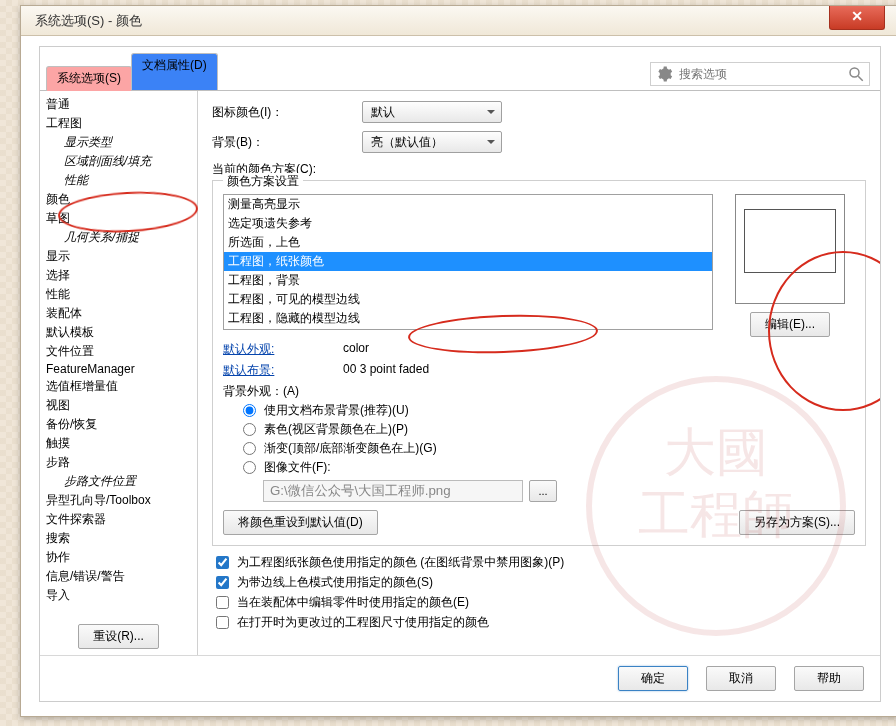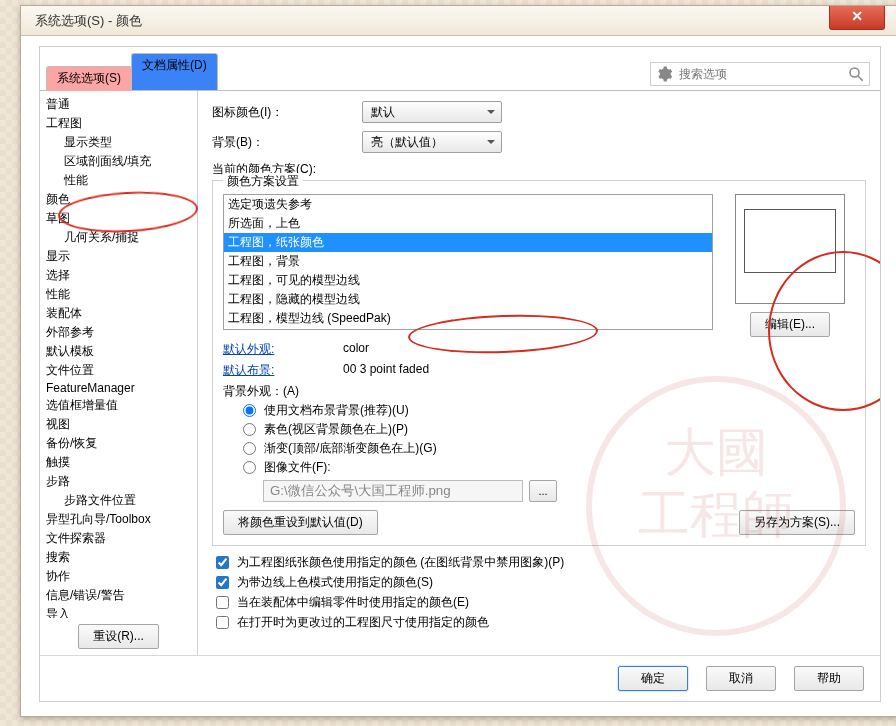--- a/index.html
+++ b/index.html
@@ -106,21 +106,21 @@
     overflow-y:auto;
     font-size:12px;
     padding:4px 0 4px 4px;
     position:relative;
   }
   .tree-row {
     padding:1px 2px;
     white-space:nowrap;
     cursor:default;
   }
-  .tree-row.indent1 { padding-left:20px; }
+  .tree-row.indent1 { padding-left:20px;font-style:italic; }
   .tree::-webkit-scrollbar { width:16px; }
   .tree::-webkit-scrollbar-track { background:#f0f0f0; border:1px solid #d0d0d0; }
   .tree::-webkit-scrollbar-thumb { background:#c8c8c8; border:1px solid #a0a0a0; }
   .reset-btn-wrap {
     text-align:center; padding:6px 4px;
   }
   .btn {
     font-size:12px;
     padding:3px 14px;
     background:linear-gradient(to bottom,#fafafa,#e8e8e8);
@@ -293,21 +293,20 @@
             <div class="tree-row indent1">显示类型</div>
             <div class="tree-row indent1">区域剖面线/填充</div>
             <div class="tree-row indent1">性能</div>
             <div class="tree-row">颜色</div>
             <div class="tree-row">草图</div>
             <div class="tree-row indent1">几何关系/捕捉</div>
             <div class="tree-row">显示</div>
             <div class="tree-row">选择</div>
             <div class="tree-row">性能</div>
             <div class="tree-row">装配体</div>
-            <div class="tree-row">外部参考</div>
             <div class="tree-row">默认模板</div>
             <div class="tree-row">文件位置</div>
             <div class="tree-row">FeatureManager</div>
             <div class="tree-row">选值框增量值</div>
             <div class="tree-row">视图</div>
             <div class="tree-row">备份/恢复</div>
             <div class="tree-row">触摸</div>
             <div class="tree-row">步路</div>
             <div class="tree-row indent1">步路文件位置</div>
             <div class="tree-row">异型孔向导/Toolbox</div>
@@ -330,20 +329,21 @@
         <div class="row">
           <span class="row-label">背景(B)：</span>
           <div class="dropdown"><span>亮（默认值）</span></div>
         </div>
         <div class="section-label">当前的颜色方案(C):</div>
 
         <div class="group">
           <span class="group-title">颜色方案设置</span>
           <div class="scheme-layout">
             <div class="listbox" id="listbox">
+                <div class="list-item">测量高亮显示</div>
                 <div class="list-item">选定项遗失参考</div>
                 <div class="list-item">所选面，上色</div>
                 <div class="list-item sel">工程图，纸张颜色</div>
                 <div class="list-item">工程图，背景</div>
                 <div class="list-item">工程图，可见的模型边线</div>
                 <div class="list-item">工程图，隐藏的模型边线</div>
                 <div class="list-item">工程图，模型边线 (SpeedPak)</div>
               </div>
             <div class="preview-col">
               <div class="preview-box">

